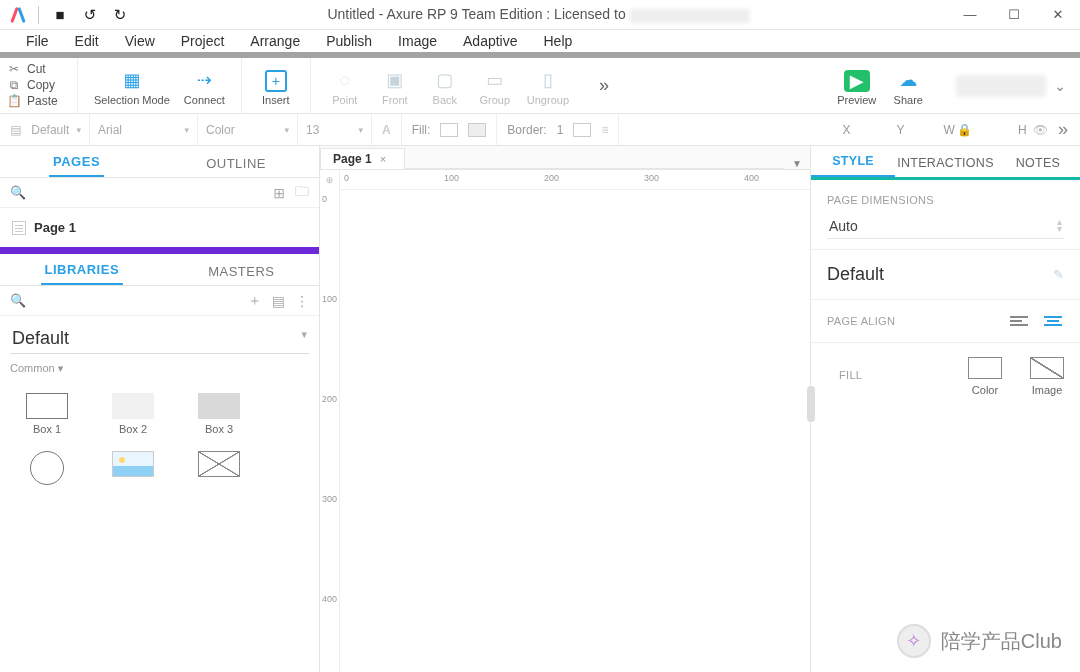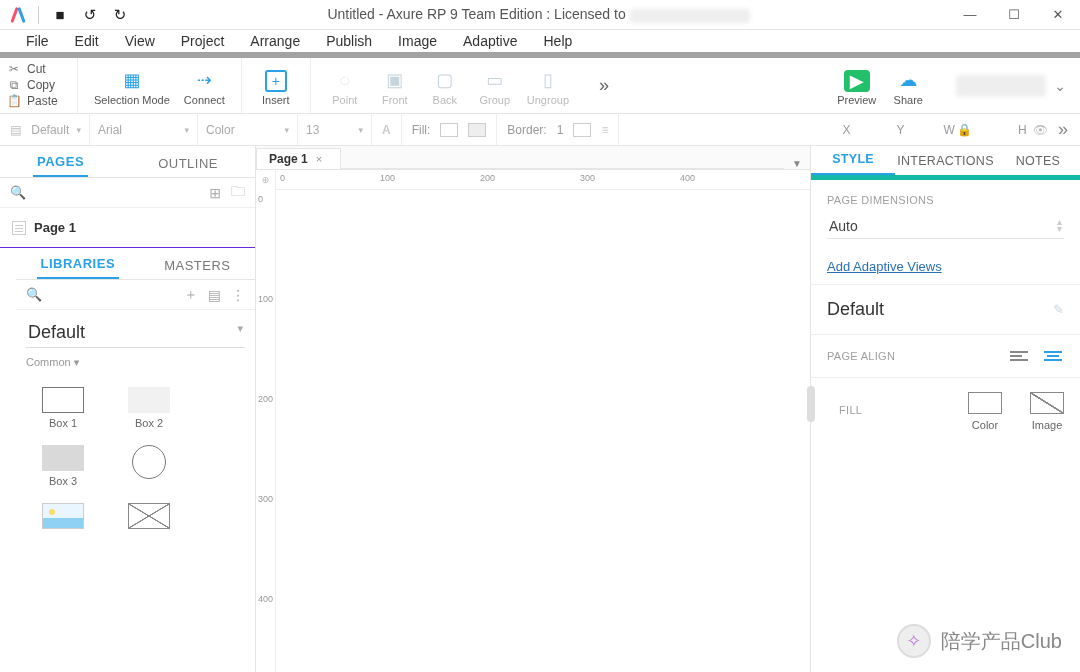--- a/index.html
+++ b/index.html
@@ -52,33 +52,33 @@
   .stylebar .right { margin-left:auto; display:flex; gap:6px; align-items:center; padding-right:8px;}
   .stylebar .coord { display:flex; align-items:center; gap:3px; min-width:48px; justify-content:flex-end;}
   .stylebar .coord input { width:30px; border:none; background:transparent; text-align:right; color:#bbb;}
   .stylebar .eye{color:#bbb;}
   .stylebar .gg{color:#888; font-size:18px; padding:0 4px; cursor:pointer;}
 
   
   .main { display:flex; height: calc(672px - 30px - 28px - 56px - 32px); }
 
   
-  .leftpanel { width:256px; border-right:1px solid #e5e5e5; display:flex; flex-direction:column;}
+  .leftpanel { width:320px; border-right:1px solid #e5e5e5; display:flex; flex-direction:column;}
   .tabs { display:flex; height:32px; align-items:flex-end; border-bottom:1px solid #e5e5e5; justify-content:space-around;}
   .tab { padding:6px 4px; font-size:13px; color:#777; cursor:pointer; letter-spacing:0.5px;}
   .tab.active { color:#2aa0e6; border-bottom:2px solid #2aa0e6; font-weight:600;}
   .tools { height:30px; display:flex; align-items:center; padding:0 10px; gap:10px; color:#aaa; border-bottom:1px solid #f0f0f0;}
   .tools .search { flex:1; display:flex; align-items:center; gap:6px; color:#bbb;}
   .tools .tbtn-s { cursor:pointer; font-size:14px;}
   .tree { padding:8px 10px; font-size:13px;}
   .tree .item { display:flex; align-items:center; gap:8px; padding:4px 2px; cursor:pointer;}
   .tree .pageicon{ width:14px; height:14px; border:1px solid #ccc; position:relative;}
   .tree .pageicon::after{content:""; position:absolute; left:2px; right:2px; top:3px; height:1px; background:#ccc; box-shadow:0 3px 0 #ccc, 0 6px 0 #ccc;}
 
-  .libpanel { border-top:1px solid #6d28d9; display:flex; flex-direction:column; flex:1;padding-left:16px;}
+  .libpanel { border-top:7px solid #6d28d9; display:flex; flex-direction:column; flex:1;}
   .libselect { padding:8px 10px 4px 10px; }
   .libselect .sel { font-size:18px; color:#333; border-bottom:1px solid #ddd; padding:4px 2px; display:flex; justify-content:space-between; cursor:pointer;}
   .libcat { padding:4px 10px; font-size:11px; color:#999;}
   .widgets { display:flex; flex-wrap:wrap; padding:8px 6px; gap:4px 4px;}
   .widget { width:82px; display:flex; flex-direction:column; align-items:center; gap:4px; padding:6px 2px; cursor:pointer;}
   .widget .shape { width:42px; height:26px; border:1px solid #777; background:#fff;}
   .widget .shape.grey { background:#f1f1f1; border-color:#f1f1f1;}
   .widget .shape.dgrey { background:#d9d9d9; border-color:#d9d9d9;}
   .widget .shape.circle { width:34px; height:34px; border-radius:50%;}
   .widget .wlabel{ font-size:11px; color:#666;}
@@ -99,21 +99,21 @@
   .rulerH{height:20px; background:#fff; border-bottom:1px solid #eee; position:relative; margin-left:20px; font-size:9px; color:#999;}
   .rulerH .corner{position:absolute; left:-20px; top:0; width:20px; height:20px; background:#fff; border-right:1px solid #eee; color:#bbb; display:flex; align-items:center; justify-content:center;}
   .rulerH .tick{position:absolute; top:3px;}
   .canvasbody{flex:1; display:flex;}
   .rulerV{width:20px; border-right:1px solid #eee; position:relative; font-size:9px; color:#999;}
   .rulerV .tick{position:absolute; left:2px; writing-mode:horizontal-tb;}
   .stage{flex:1; background:#fff;}
 
   
   .rightpanel { width:270px; border-left:1px solid #e5e5e5; display:flex; flex-direction:column; position:relative;}
-  .rtabs{ display:flex; height:34px; align-items:flex-end; border-bottom:5px solid #14b8a6;}
+  .rtabs{ display:flex; height:34px; align-items:flex-end; border-bottom:3px solid #14b8a6;}
   .rtab{ flex:1; text-align:center; padding:7px 2px; font-size:12.5px; letter-spacing:0.3px; color:#666; cursor:pointer;}
   .rtab.active{ color:#2aa0e6; border-bottom:2px solid #2aa0e6; font-weight:600;}
   .rsection{ padding:14px 16px 10px 16px;}
   .rlabel{ font-size:11px; color:#a0a0a0; letter-spacing:0.3px; margin-bottom:8px;}
   .rinput{ display:flex; justify-content:space-between; align-items:flex-start; border-bottom:1px solid #e5e5e5; padding:4px 2px; font-size:14px; color:#444; cursor:pointer;}
   .rinput .updn{color:#ccc; font-size:10px; display:flex; flex-direction:column; line-height:7px;}
   .rlink{ color:#2a6fb5; text-decoration:underline; font-size:13px; padding:10px 16px; cursor:pointer; display:inline-block;}
   .rdefault{ display:flex; justify-content:space-between; align-items:center; padding:14px 16px; border-top:1px solid #eee; border-bottom:1px solid #eee;}
   .rdefault .ed{color:#c7d7e3;}
   .ralign{ display:flex; align-items:center; gap:12px; padding:14px 16px; border-bottom:1px solid #eee;}
@@ -398,21 +398,20 @@
     <div class="rsection">
       <div class="rlabel">PAGE DIMENSIONS</div>
       <div class="rinput">
         <span>Auto</span>
         <span class="updn">
             <span>▴</span>
             <span>▾</span>
           </span>
       </div>
     </div>
-    <a class="rlink">Add Adaptive Views</a>
     <div class="rdefault">
       <span style="font-size:18px">Default</span>
       <span class="ed">✎</span>
     </div>
     <div class="ralign">
       <span class="rlabel" style="margin:0;flex:1">PAGE ALIGN</span>
       <div class="abtn">
           <span></span>
           <span class="s"></span>
           <span></span>

